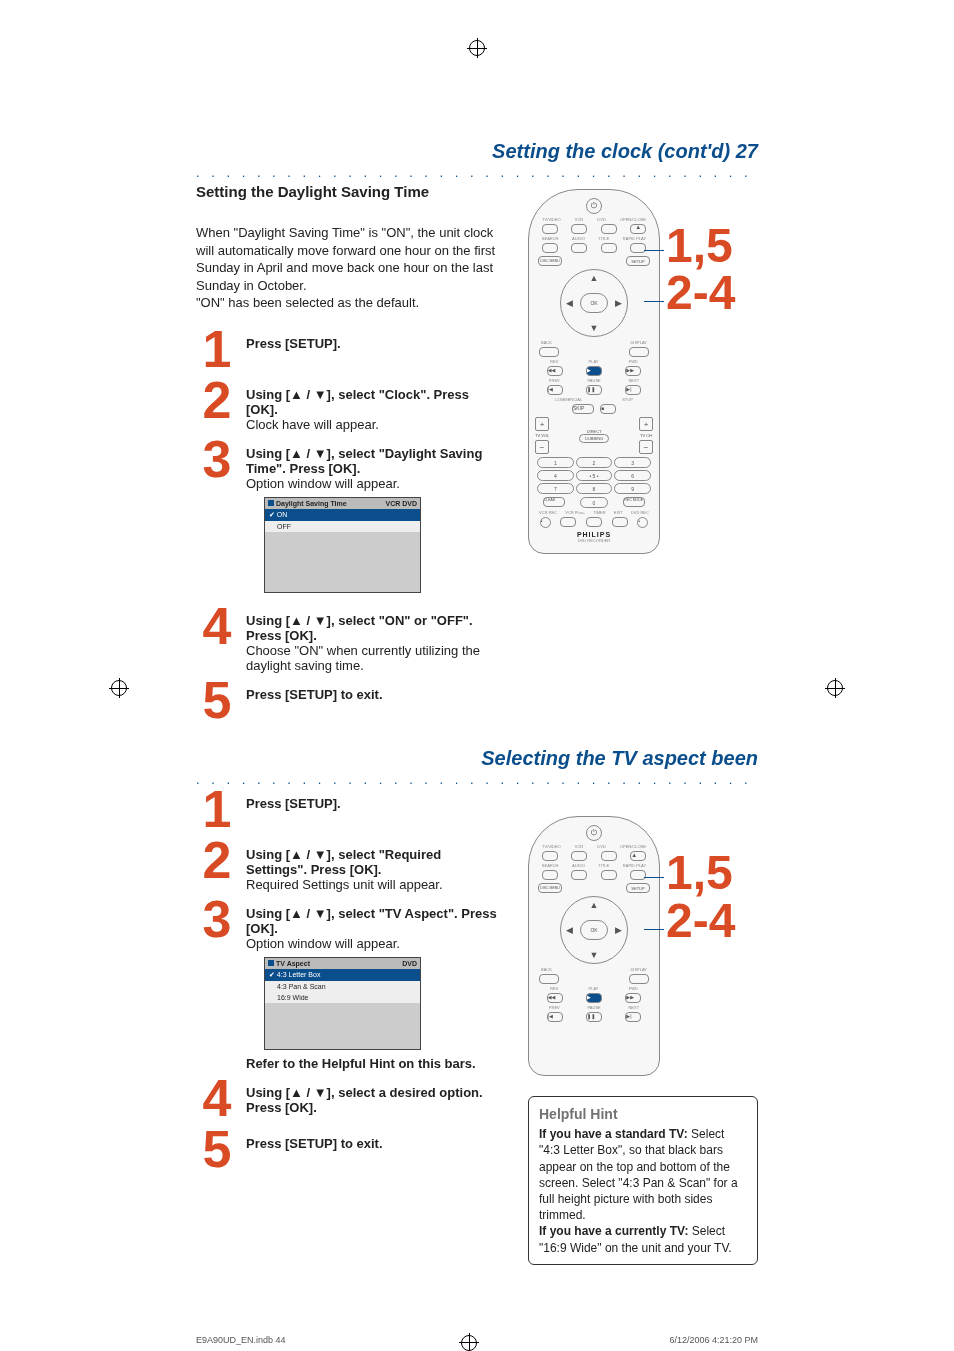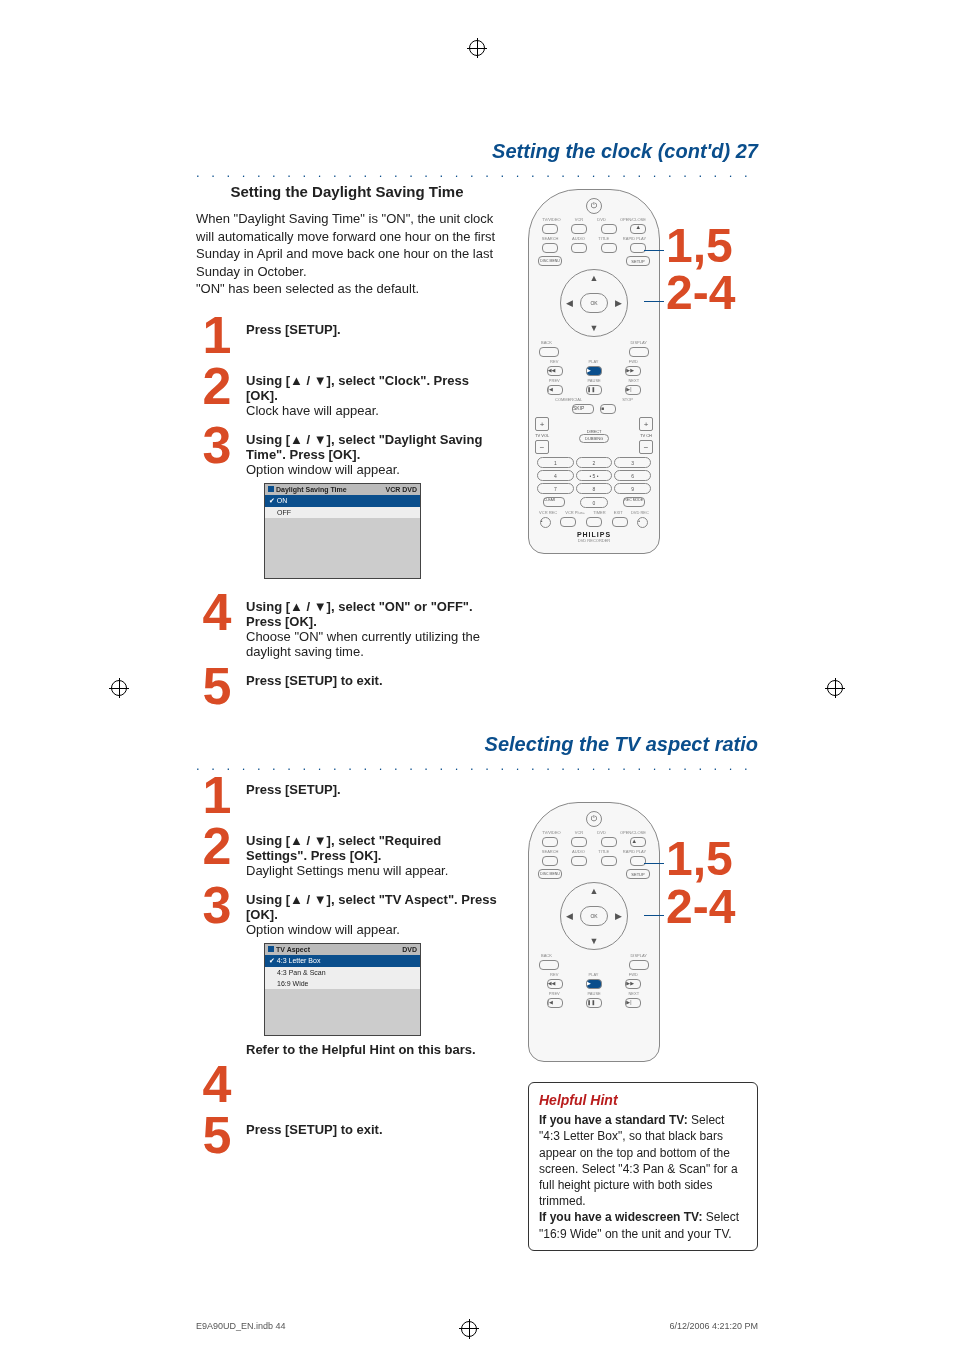--- a/index.html
+++ b/index.html
@@ -52,22 +52,21 @@
     color: #0a4e8c;
     font-size: 13px;
     letter-spacing: 4px;
     white-space: nowrap;
     overflow: hidden;
     height: 14px;
   }
   .section-heading {
     font-weight: bold;
     font-size: 15px;
-    margin: 4px 0 10px 0;
-    text-align: center;
+    margin: 4px 0 24px 0;
   }
   .intro {
     max-width: 450px;
     line-height: 1.35;
     margin-bottom: 14px;
   }
   .step-row {
     display: flex;
     align-items: flex-start;
     margin-bottom: 4px;
@@ -191,23 +190,22 @@
 
   .hint-box {
     border: 1px solid #333;
     border-radius: 6px;
     padding: 8px 10px;
     font-size: 12px;
     line-height: 1.35;
     margin-top: 20px;
   }
   .hint-box .hint-title {
-    font-style: italic;
     font-weight: bold;
-    color: #b91c1c;
+    color: #737373;
     font-size: 14px;
     margin-bottom: 2px;
   }
   .footer {
     display: flex;
     justify-content: space-between;
     font-size: 9px;
     color: #555;
     margin-top: 70px;
   }
@@ -408,36 +406,36 @@
           <div class="sub">DVD RECORDER</div>
         </div>
         <div class="callouts">
           <div class="callout-num" style="margin-top:35px;"><div class="callout-line line1a"></div><span>1,5</span></div>
           <div class="callout-num" style="margin-top:-2px;"><div class="callout-line line2a"></div><span>2-4</span></div>
         </div>
       </div>
     </div>
   </div>
 
-  <div class="header-title" style="margin-top:20px;">Selecting the TV aspect ratio</div>
+  <div class="header-title" style="margin-top:20px;">Selecting the TV aspect been</div>
   <div class="dots">. . . . . . . . . . . . . . . . . . . . . . . . . . . . . . . . . . . . . . . . . . . . . . . . . . . . . . . . . . . . . . . . . . . . . . . . . .</div>
 
   <div class="columns">
     <div class="left-col">
 
       <div class="step-row">
         <div class="big-num">1</div>
         <div class="step-body"><b>Press [SETUP].</b></div>
       </div>
 
       <div class="step-row">
         <div class="big-num">2</div>
         <div class="step-body">
           <b>Using [▲ / ▼], select "Required Settings". Press [OK].</b><br>
-          <span>Daylight Settings menu will appear.</span>
+          <span>Required Settings unit will appear.</span>
         </div>
       </div>
 
       <div class="step-row">
         <div class="big-num">3</div>
         <div class="step-body">
           <b>Using [▲ / ▼], select "TV Aspect". Press [OK].</b><br>
           <span>Option window will appear.</span>
           <div class="option-window">
             <div class="titlebar">
@@ -448,20 +446,21 @@
             <div class="opt" style="padding-left:12px;">4:3 Pan &amp; Scan</div>
             <div class="opt" style="padding-left:12px;">16:9 Wide</div>
             <div class="filler" style="height:46px;"></div>
           </div>
           <b>Refer to the Helpful Hint on this bars.</b>
         </div>
       </div>
 
       <div class="step-row">
         <div class="big-num">4</div>
+        <div class="step-body"><b>Using [▲ / ▼], select a desired option. Press [OK].</b></div>
       </div>
 
       <div class="step-row">
         <div class="big-num">5</div>
         <div class="step-body"><b>Press [SETUP] to exit.</b></div>
       </div>
     </div>
 
     <div class="right-col">
       <div class="remote-wrap" style="padding-top:30px;">
@@ -535,21 +534,21 @@
         <div class="callouts">
           <div class="callout-num" style="margin-top:35px;"><div class="callout-line line1a"></div><span>1,5</span></div>
           <div class="callout-num" style="margin-top:-2px;"><div class="callout-line line2a"></div><span>2-4</span></div>
         </div>
       </div>
 
       <div class="hint-box">
         <div class="hint-title">Helpful Hint</div>
         <b>If you have a standard TV:</b>
         <span>Select "4:3 Letter Box", so that black bars appear on the top and bottom of the screen. Select "4:3 Pan &amp; Scan" for a full height picture with both sides trimmed.</span><br>
-        <b>If you have a widescreen TV:</b>
+        <b>If you have a currently TV:</b>
         <span>Select "16:9 Wide" on the unit and your TV.</span>
       </div>
     </div>
   </div>
 
   <div class="footer">
     <span>E9A90UD_EN.indb   44</span>
     <div class="registration-mark reg-bottom" style="position:static;"></div>
     <span>6/12/2006   4:21:20 PM</span>
   </div>

